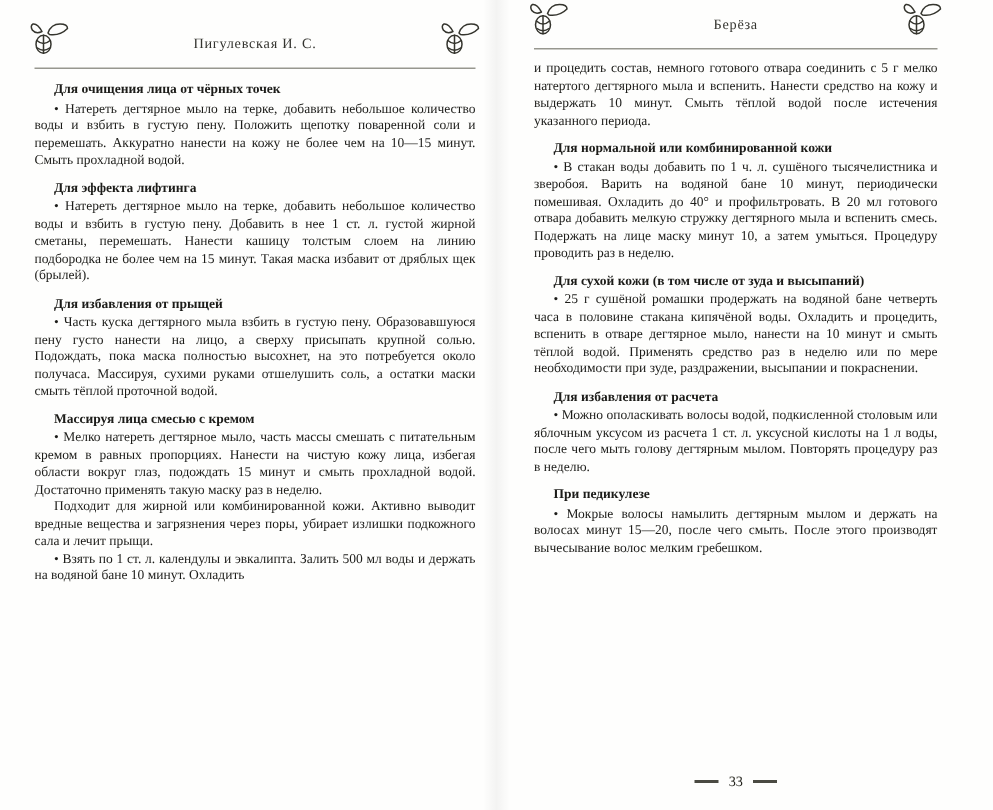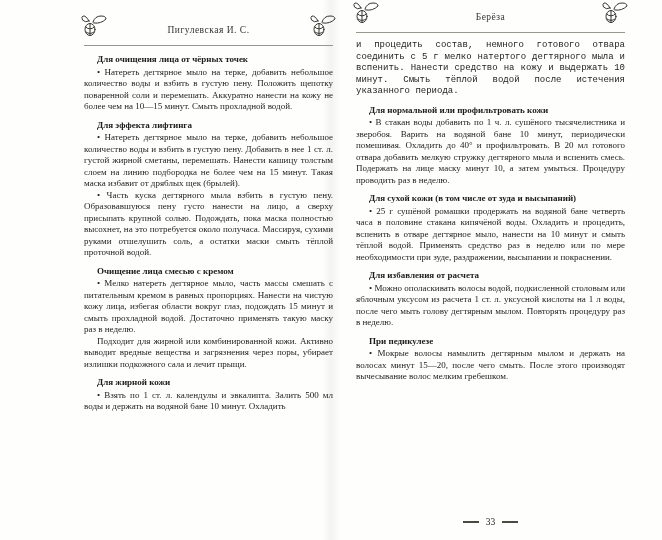--- a/index.html
+++ b/index.html
@@ -17,21 +17,21 @@
     outline: 1px solid #d9d9d4;
     overflow: hidden;
   }
   .gutter {
     position: absolute;
     left: 322px; top: 0; bottom: 0; width: 18px;
     background: linear-gradient(to right, rgba(0,0,0,0), rgba(0,0,0,0.045), rgba(0,0,0,0));
     pointer-events: none;
   }
   .page { position: absolute; top: 0; height: 540px; }
-  .page.left  { left: 16px;   width: 331px; padding: 13px 14px 0 68px; }
+  .page.left  { left: 0;   width: 331px; padding: 13px 14px 0 23px; }
   .page.right { left: 344px; width: 331px; padding: 0 50px 0 12px; }
 
   .page-header {
     position: relative;
     height: 33px;
     margin-bottom: 7px;
     border-bottom: 1px solid #97978f;
   }
   .ornament { position: absolute; top: 2px; }
   .ornament.l { left: -3px; }
@@ -54,21 +54,21 @@
     text-align: justify;
   }
   .sec-title {
     font-weight: bold;
     text-indent: 13px;
     text-align: left;
     margin: 7px 0 1px 0;
   }
   .sec-title:first-child { margin-top: 1px; }
   .para { margin: 0; text-indent: 13px; }
-  .para.no-indent { text-indent: 0; font-family: Liberation Mono, monospace; }
+  .para.no-indent { text-indent: 0; }
 
   .page-footer {
     position: absolute;
     bottom: 13px;
     text-align: center;
     font-size: 9.5px;
     color: #26261f;
     white-space: nowrap;
   }
   .page.left  .page-footer { left: 56px; right: 14px; }
@@ -110,42 +110,42 @@
       <div class="running-title">Пигулевская И. С.</div>
       <svg class="ornament r" width="26" height="22">
           <use href="#orn"></use>
         </svg>
     </div>
     <div class="page-body" id="body-left">
         <div class="sec-title">Для очищения лица от чёрных точек</div>
         <p class="para">• Натереть дегтярное мыло на терке, добавить небольшое количество воды и взбить в густую пену. Положить щепотку поваренной соли и перемешать. Аккуратно нанести на кожу не более чем на 10—15 минут. Смыть прохладной водой.</p>
         <div class="sec-title">Для эффекта лифтинга</div>
         <p class="para">• Натереть дегтярное мыло на терке, добавить небольшое количество воды и взбить в густую пену. Добавить в нее 1 ст. л. густой жирной сметаны, перемешать. Нанести кашицу толстым слоем на линию подбородка не более чем на 15 минут. Такая маска избавит от дряблых щек (брылей).</p>
+        <div class="sec-title">Для избавления от прыщей</div>
         <p class="para">• Часть куска дегтярного мыла взбить в густую пену. Образовавшуюся пену густо нанести на лицо, а сверху присыпать крупной солью. Подождать, пока маска полностью высохнет, на это потребуется около получаса. Массируя, сухими руками отшелушить соль, а остатки маски смыть тёплой проточной водой.</p>
-        <div class="sec-title">Очищение лица смесью с кремом</div>
+        <div class="sec-title">Массируя лица смесью с кремом</div>
         <p class="para">• Мелко натереть дегтярное мыло, часть массы смешать с питательным кремом в равных пропорциях. Нанести на чистую кожу лица, избегая области вокруг глаз, подождать 15 минут и смыть прохладной водой. Достаточно применять такую маску раз в неделю.</p>
         <p class="para">Подходит для жирной или комбинированной кожи. Активно выводит вредные вещества и загрязнения через поры, убирает излишки подкожного сала и лечит прыщи.</p>
-        <div class="sec-title">Для жирной кожи</div>
         <p class="para">• Взять по 1 ст. л. календулы и эвкалипта. Залить 500 мл воды и держать на водяной бане 10 минут. Охладить</p>
       </div>
   </div>
 
   <div class="page right">
     <div class="page-header">
       <svg class="ornament l" width="26" height="22">
           <use href="#orn"></use>
         </svg>
       <div class="running-title">Берёза</div>
       <svg class="ornament r" width="26" height="22">
           <use href="#orn"></use>
         </svg>
     </div>
     <div class="page-body" id="body-right">
         <p class="para no-indent">и процедить состав, немного готового отвара соединить с 5 г мелко натертого дегтярного мыла и вспенить. Нанести средство на кожу и выдержать 10 минут. Смыть тёплой водой после истечения указанного периода.</p>
-        <div class="sec-title">Для нормальной или профильтровать кожи</div>
+        <div class="sec-title">Для нормальной или комбинированной кожи</div>
         <p class="para">• В стакан воды добавить по 1 ч. л. сушёного тысячелистника и зверобоя. Варить на водяной бане 10 минут, периодически помешивая. Охладить до 40° и профильтровать. В 20 мл готового отвара добавить мелкую стружку дегтярного мыла и вспенить смесь. Подержать на лице маску минут 10, а затем умыться. Процедуру проводить раз в неделю.</p>
         <div class="sec-title">Для сухой кожи (в том числе от зуда и высыпаний)</div>
         <p class="para">• 25 г сушёной ромашки продержать на водяной бане четверть часа в половине стакана кипячёной воды. Охладить и процедить, вспенить в отваре дегтярное мыло, нанести на 10 минут и смыть тёплой водой. Применять средство раз в неделю или по мере необходимости при зуде, раздражении, высыпании и покраснении.</p>
         <div class="sec-title">Для избавления от расчета</div>
         <p class="para">• Можно ополаскивать волосы водой, подкисленной столовым или яблочным уксусом из расчета 1 ст. л. уксусной кислоты на 1 л воды, после чего мыть голову дегтярным мылом. Повторять процедуру раз в неделю.</p>
         <div class="sec-title">При педикулезе</div>
         <p class="para">• Мокрые волосы намылить дегтярным мылом и держать на волосах минут 15—20, после чего смыть. После этого производят вычесывание волос мелким гребешком.</p>
       </div>
     <div class="page-footer">
       <span class="pageno-line"></span><span>33</span><span class="pageno-line"></span>

